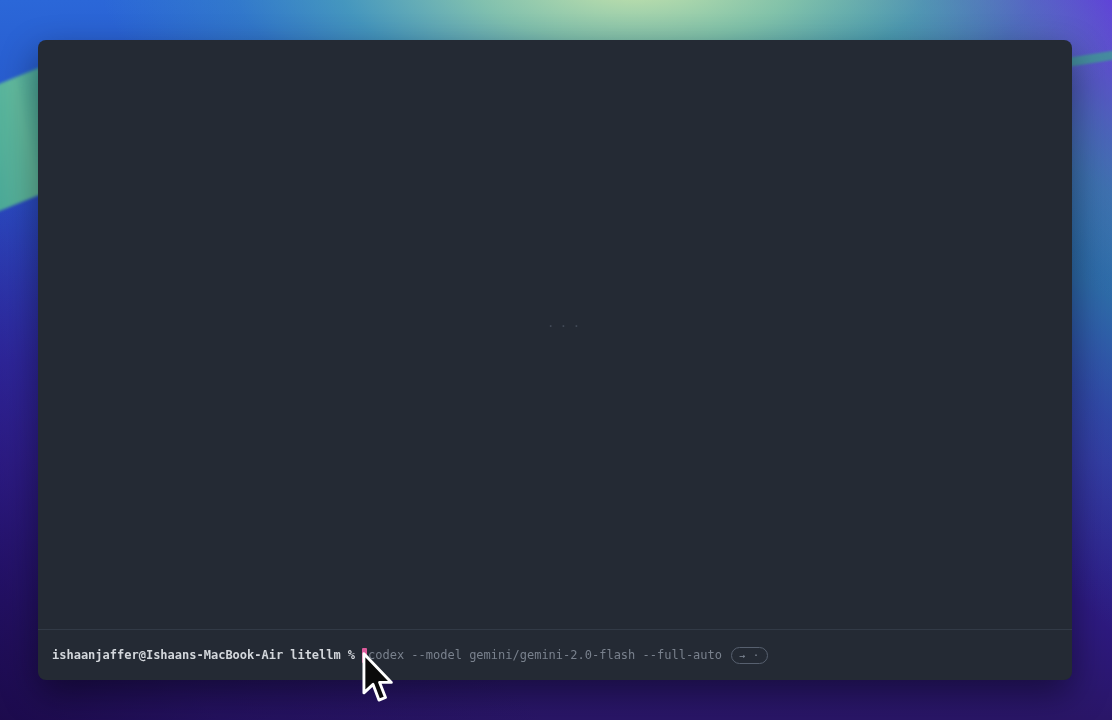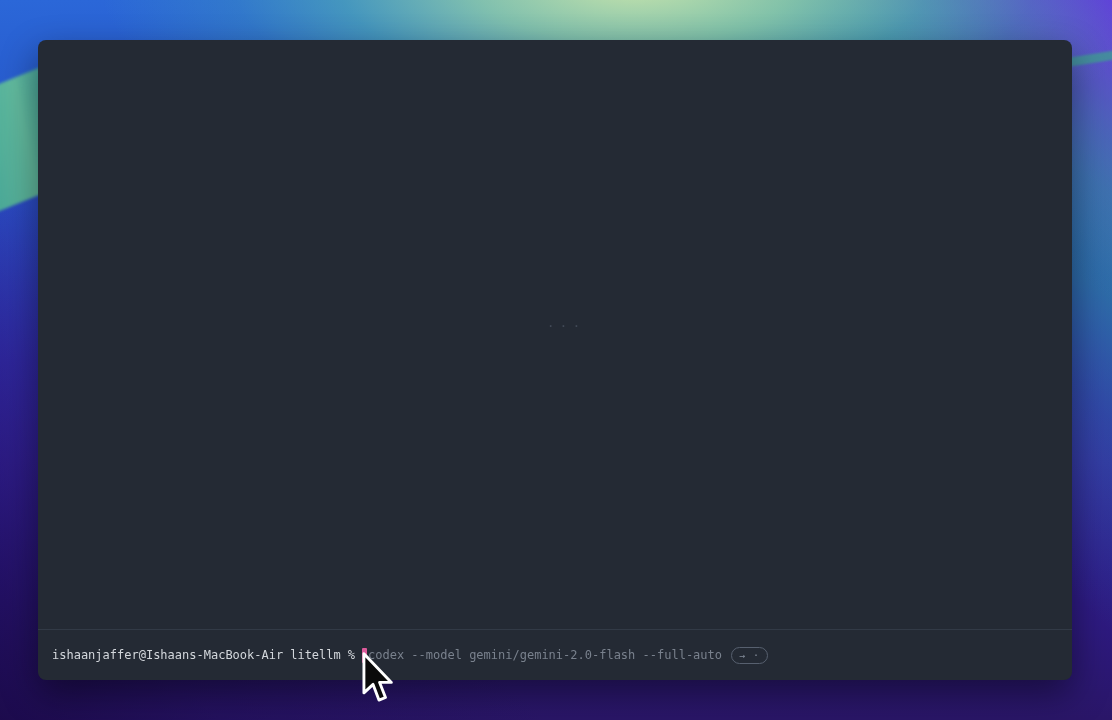--- a/index.html
+++ b/index.html
@@ -64,21 +64,21 @@
   .input-separator {
     position: absolute; left: 0; right: 0; top: 589px; height: 1px;
     background: #323a46;
   }
   .input-row {
     position: absolute; left: 0; right: 0; top: 590px; height: 50px;
     display: flex; align-items: center;
     padding: 0 14px;
     font-size: 12px; white-space: pre;
   }
-  .prompt-part { color: #d3d7dc; font-weight: normal; margin-right: 7px; }
+  .prompt-part { color: #d3d7dc; font-weight: bold; margin-right: 7px; }
   .caret {
     display: inline-block; width: 5px; height: 15px;
     background: #dd5b9b; border-radius: 1px;
     margin-right: 1px; flex: 0 0 auto;
   }
   .command-text { color: #79818d; }
   .hint-badge {
     display: inline-flex; align-items: center;
     margin-left: 9px; height: 17px; padding: 0 7px;
     border: 1px solid #57606f; border-radius: 9px;

